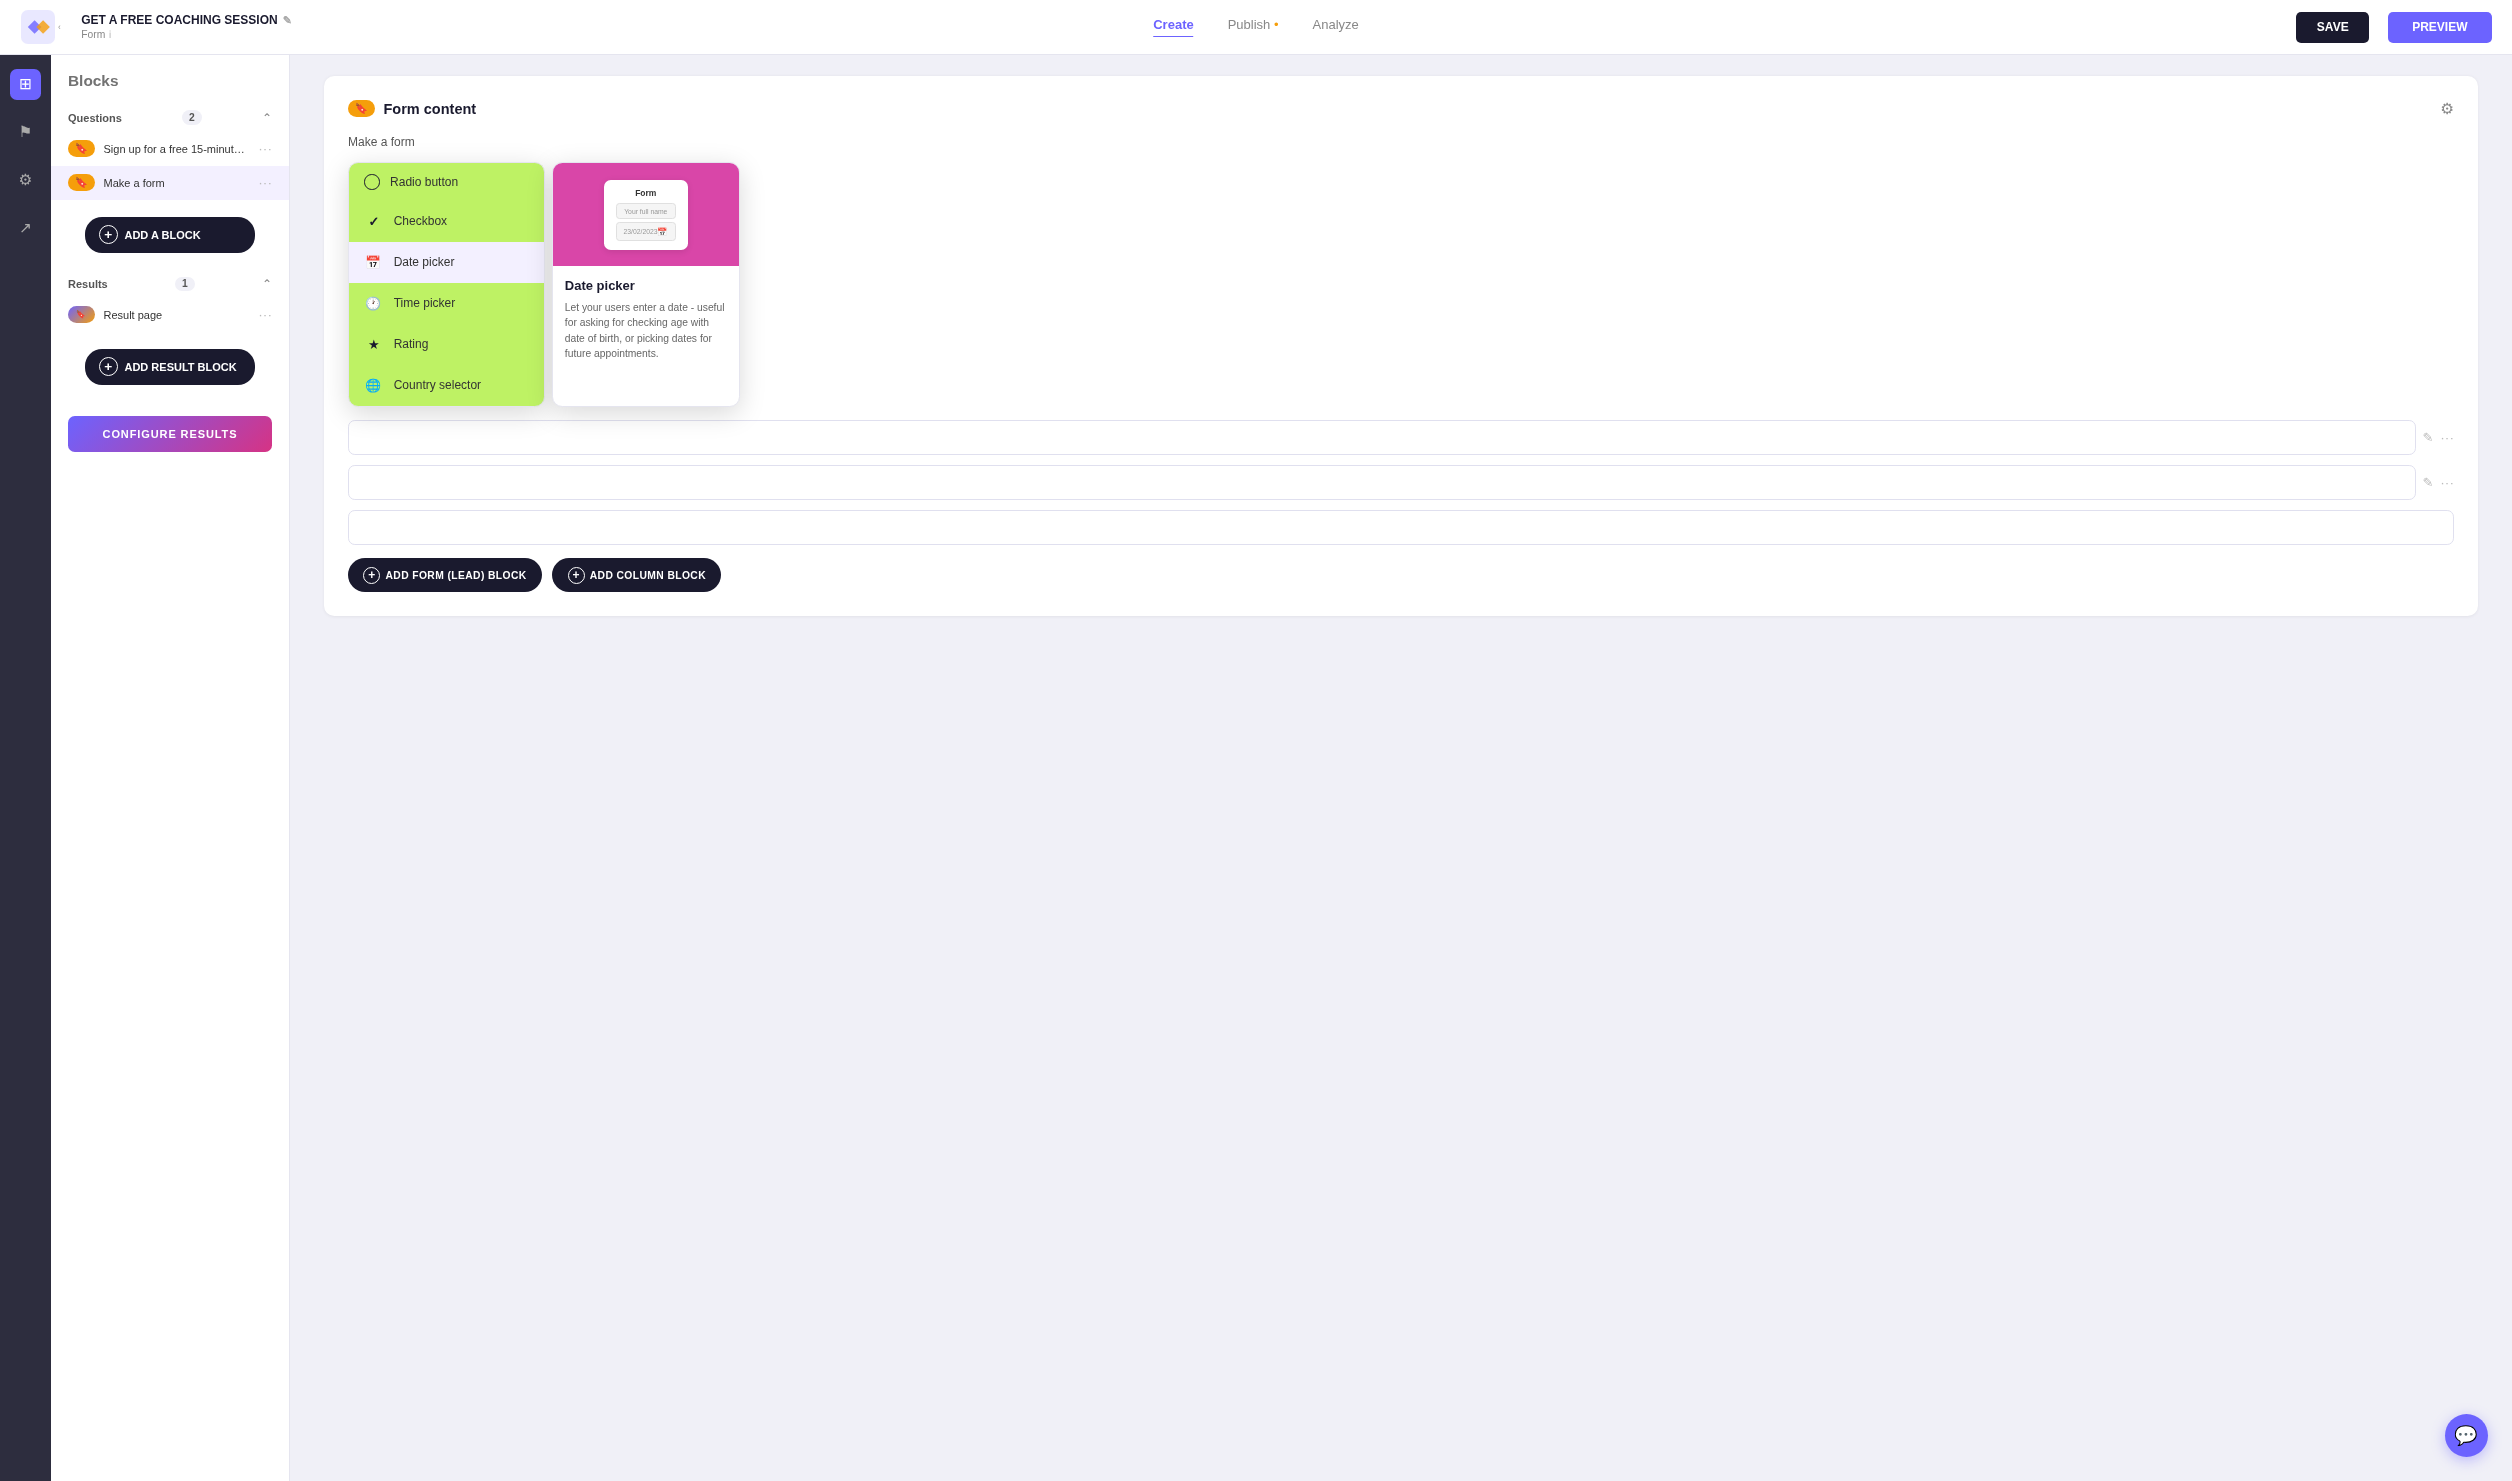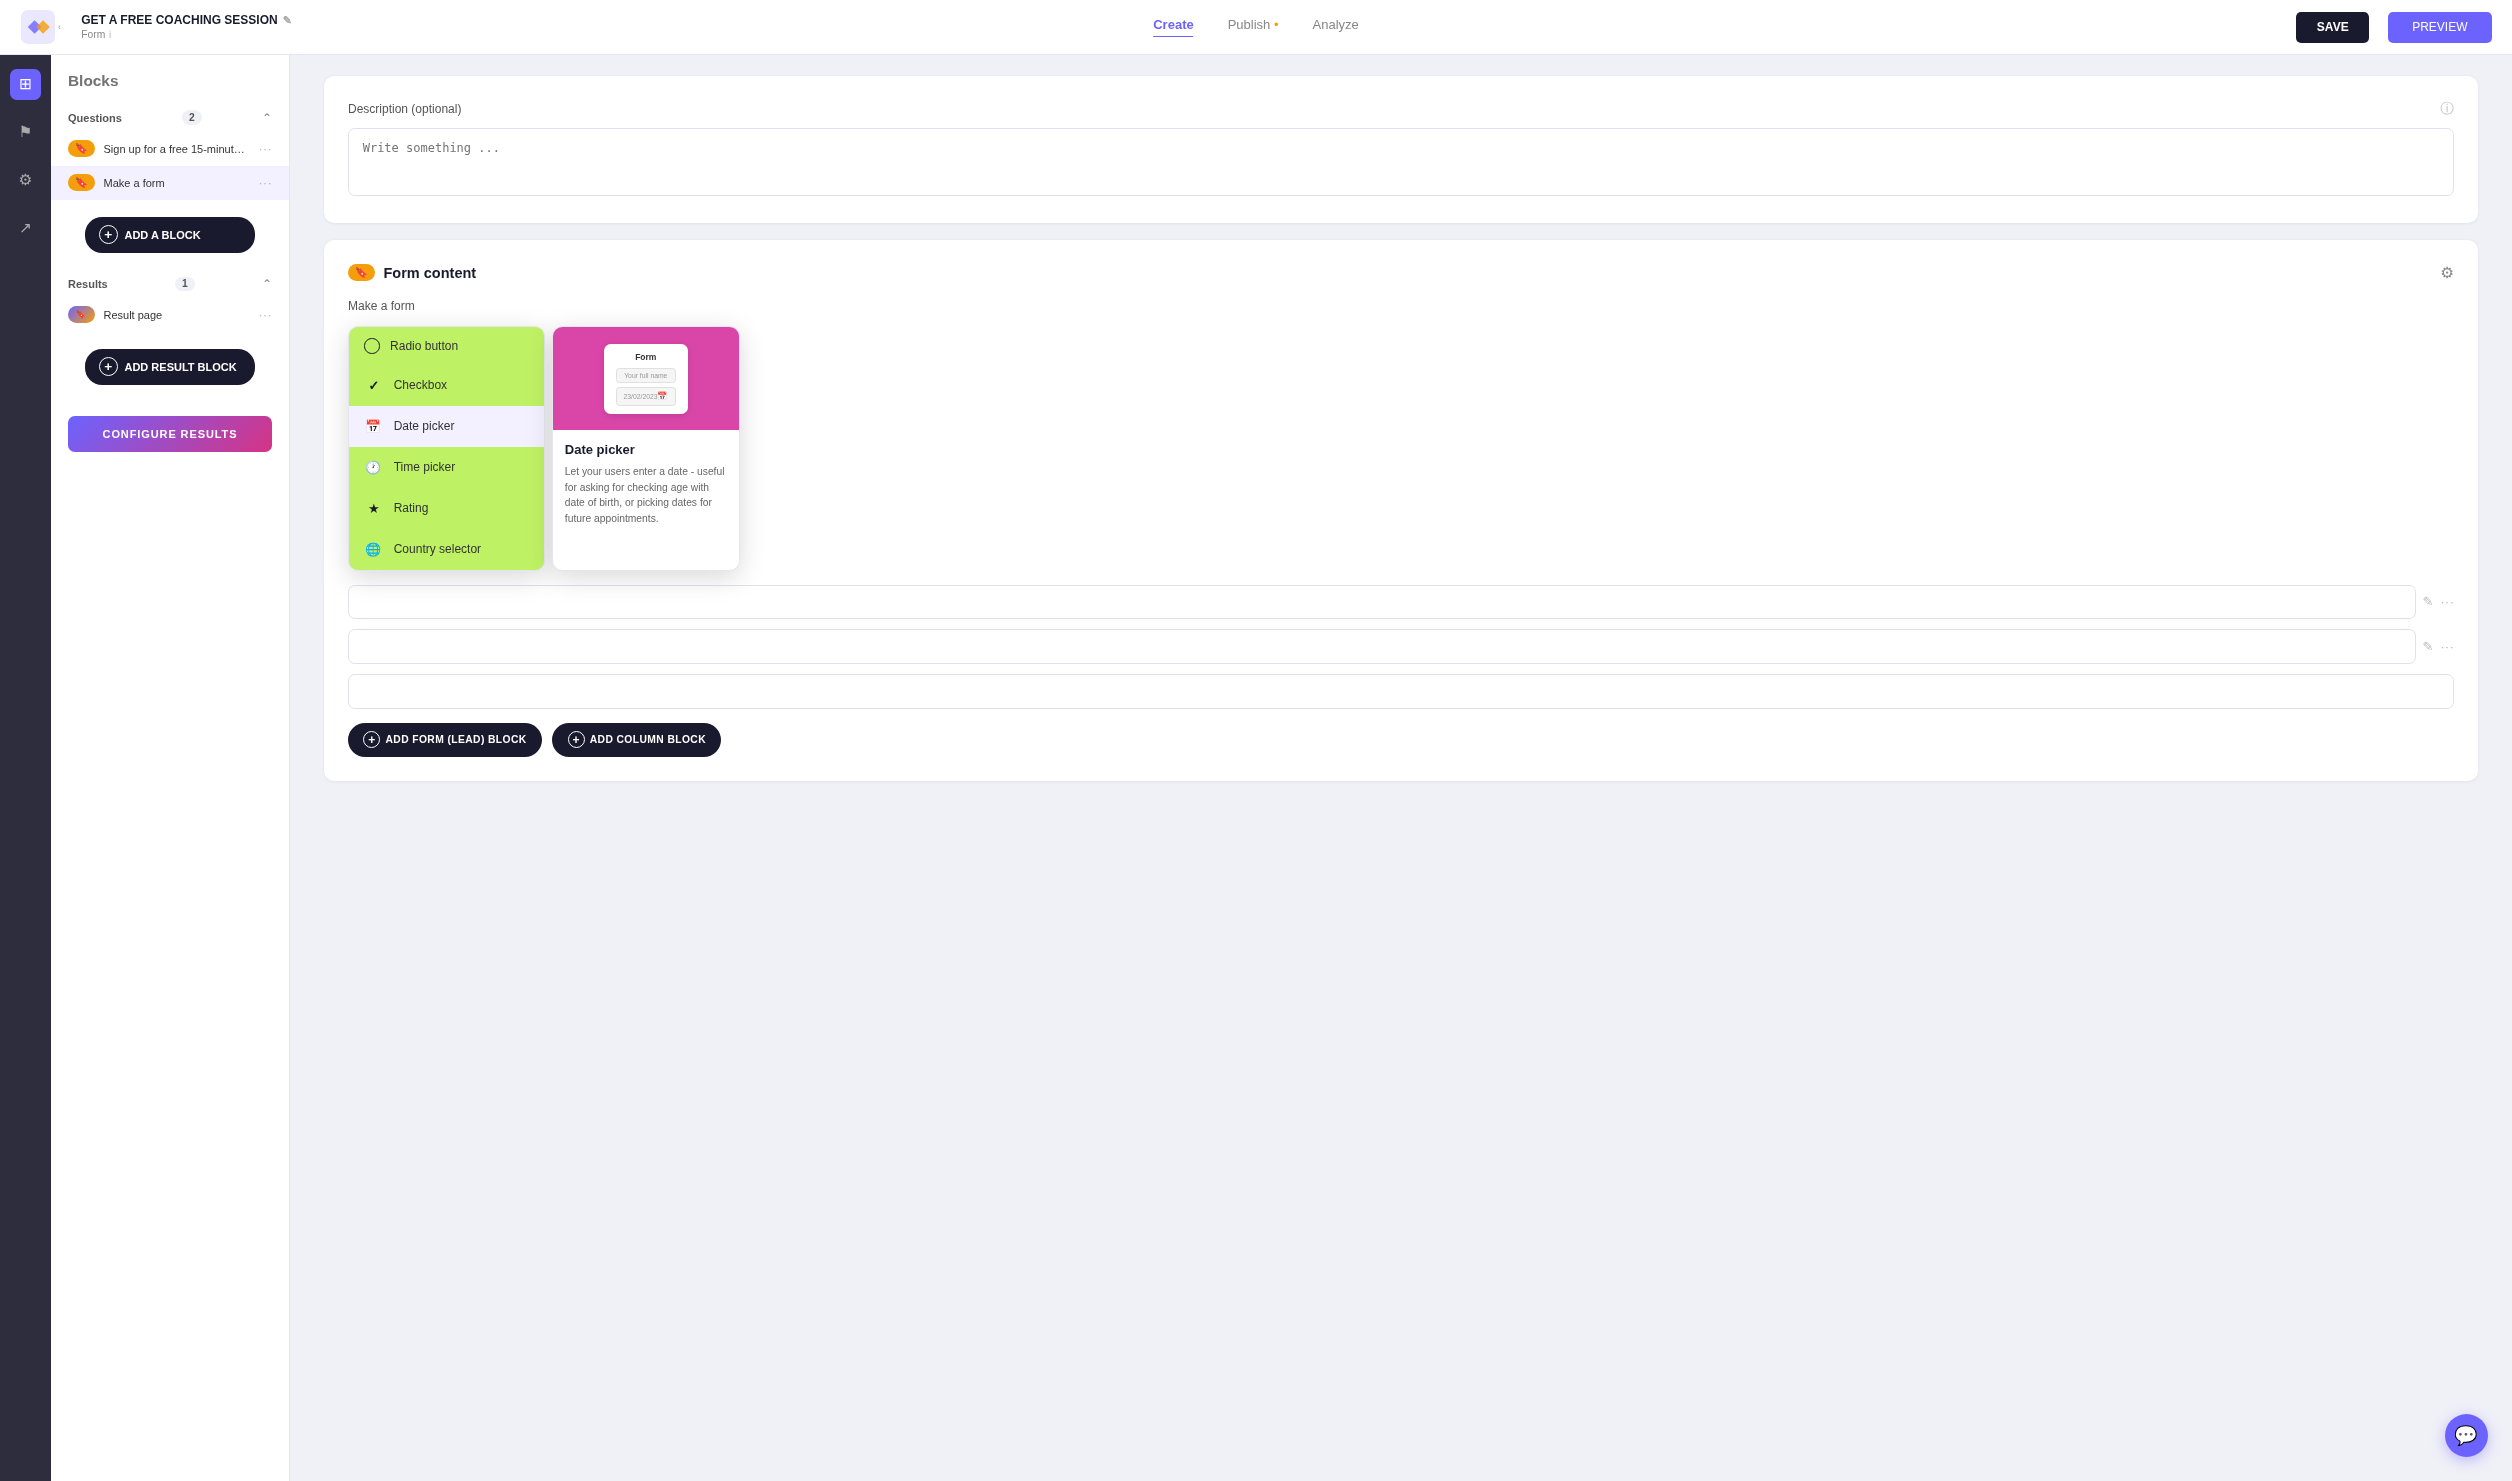--- a/index.html
+++ b/index.html
@@ -15,21 +15,21 @@
     .logo-icon { width: 34px; height: 34px; }
     .topbar-title { display: flex; flex-direction: column; margin-right: auto; }
     .topbar-title-main { font-size: 12px; font-weight: 700; color: #1a1a2e; display: flex; align-items: center; gap: 5.1px; }
     .topbar-title-sub { font-size: 10.3px; color: #888; display: flex; align-items: center; gap: 3.4px; }
     .topbar-nav { display: flex; gap: 34px; position: absolute; left: 50%; transform: translateX(-50%); }
     .topbar-nav-item { font-size: 13px; color: #888; cursor: pointer; padding-bottom: 3.4px; }
     .topbar-nav-item.active { color: #6c63ff; border-bottom: 1.7px solid #6c63ff; font-weight: 600; }
     .topbar-nav-item.dot::after { content: ' •'; color: #f59e0b; }
     .topbar-actions { display: flex; gap: 19px; margin-left: auto; }
     .btn-save { background: #1a1a2e; color: #fff; border: none; padding: 8.5px 20.5px; border-radius: 5.1px; font-size: 12px; font-weight: 700; cursor: pointer; }
-    .btn-preview { background: #6c63ff; color: #fff; border: none; padding: 8.5px 24px; border-radius: 5.1px; font-size: 12px; font-weight: 400; cursor: pointer; }
+    .btn-preview { background: #6c63ff; color: #fff; border: none; padding: 8.5px 24px; border-radius: 5.1px; font-size: 12px; font-weight: 700; cursor: pointer; }
 
     
     .main-layout { display: flex; height: calc(100vh - 55px); }
 
     
     .icon-sidebar { width: 51px; background: #2d2d3e; display: flex; flex-direction: column; align-items: center; padding: 13.7px 0; gap: 17px; }
     .icon-sidebar-item { width: 31px; height: 31px; border-radius: 6.8px; display: flex; align-items: center; justify-content: center; cursor: pointer; color: #aaa; font-size: 15.4px; }
     .icon-sidebar-item.active { background: #6c63ff; color: #fff; }
 
     
@@ -198,27 +198,20 @@
         <div class="plus-circle">+</div>
         <span>ADD RESULT BLOCK</span>
       </button>
     </div>
 
     <button class="configure-btn">CONFIGURE RESULTS</button>
   </div>
 
   <div class="content-area">
 
-    <div class="card">
-      <div class="desc-header">
-        <span class="desc-label">Description (optional)</span>
-        <span class="desc-info">ⓘ</span>
-      </div>
-      <textarea class="desc-textarea" placeholder="Write something ..." style=""></textarea>
-    </div>
 
     <div class="card">
       <div class="form-content-header">
         <div class="form-content-icon">🔖</div>
         <span class="form-content-title">Form content</span>
         <span class="form-content-gear">⚙</span>
       </div>
 
       <div class="form-subtitle">Make a form</div>
 

